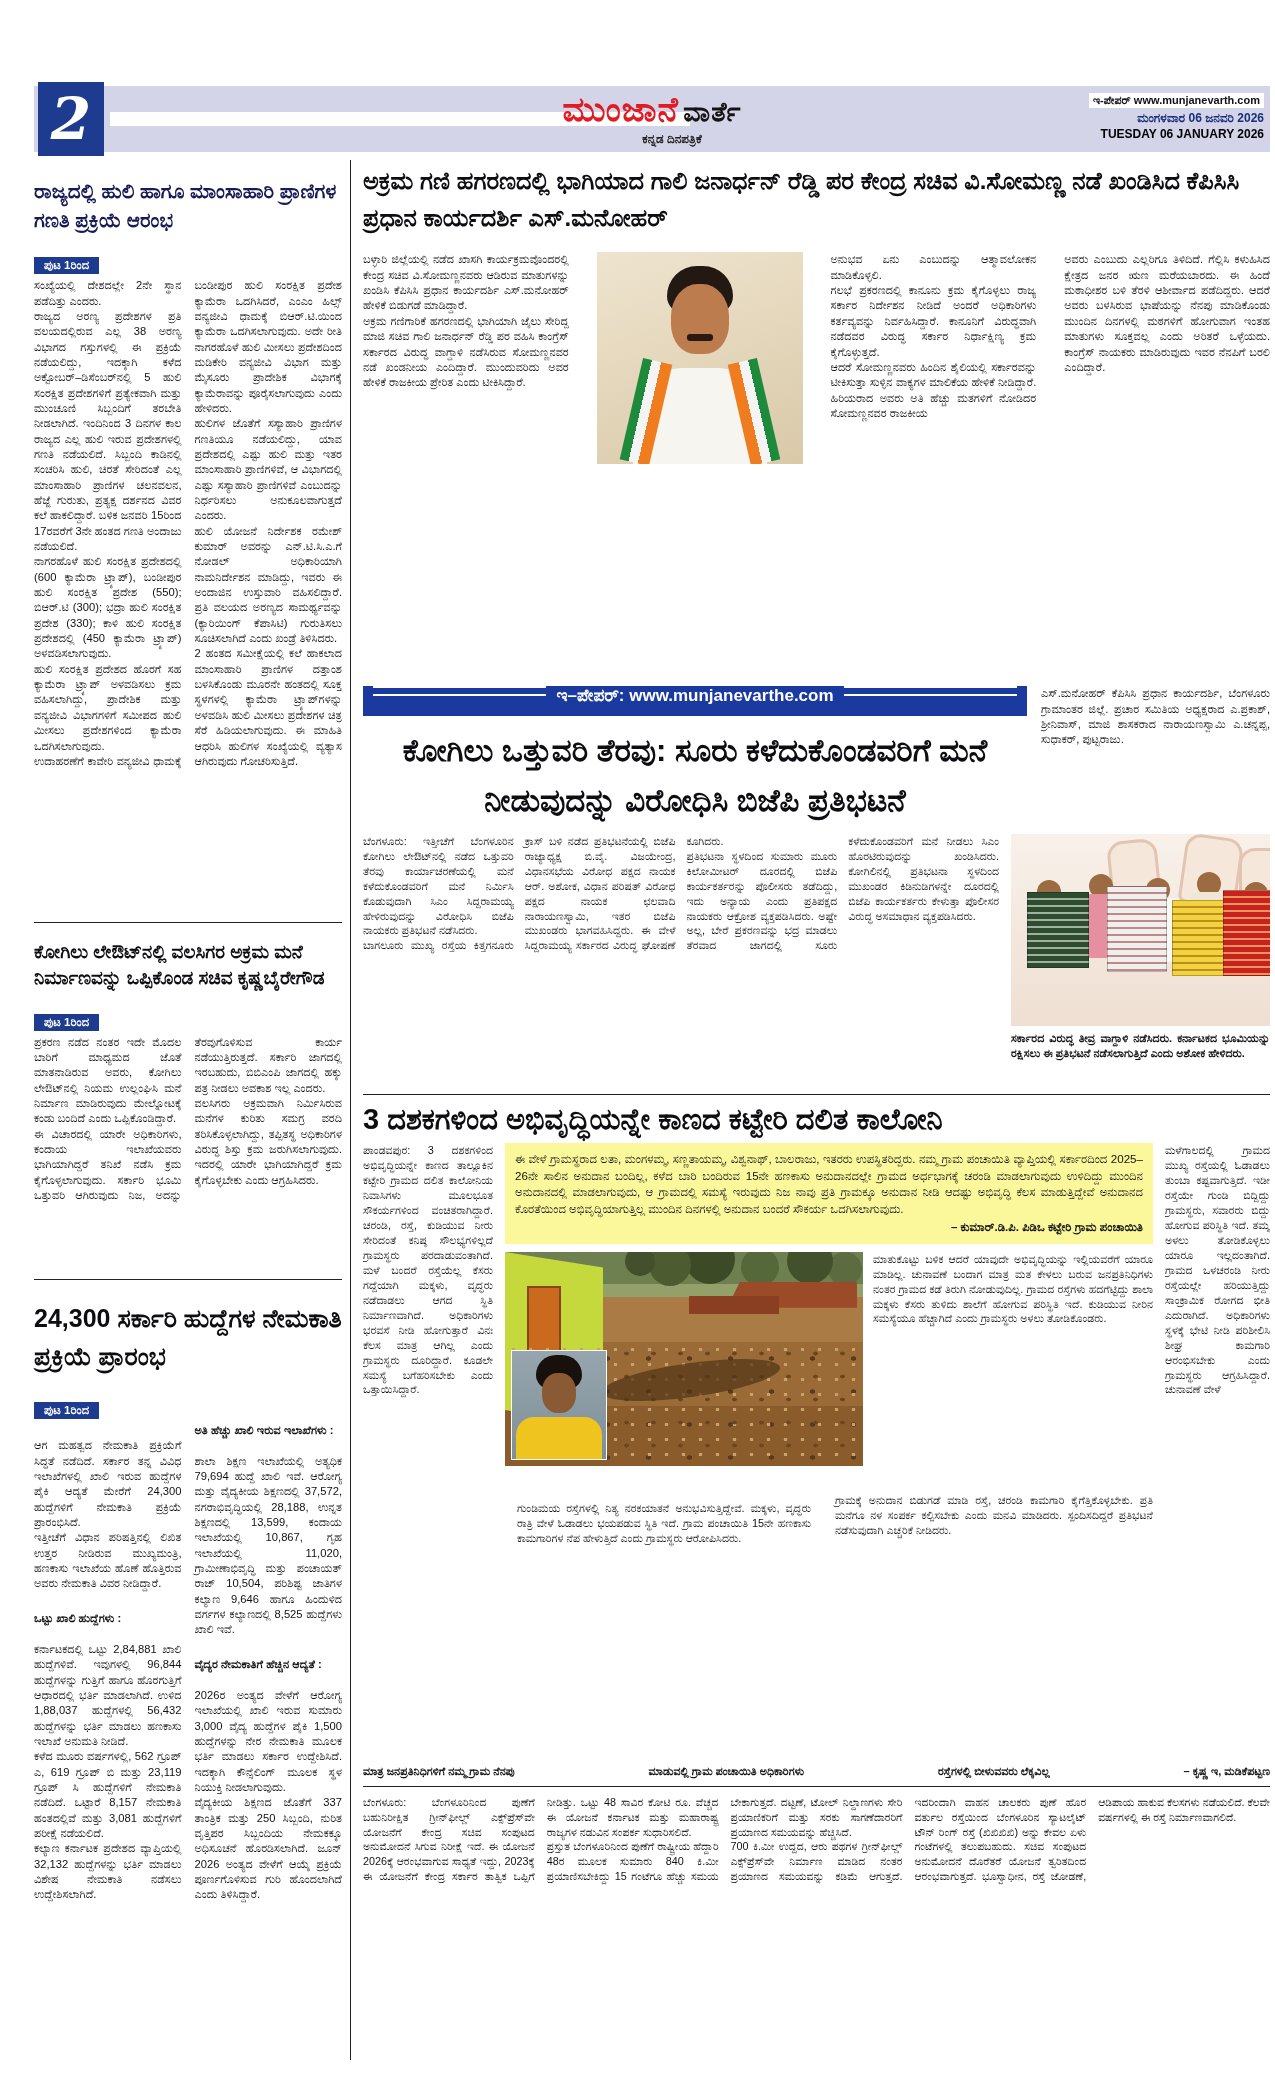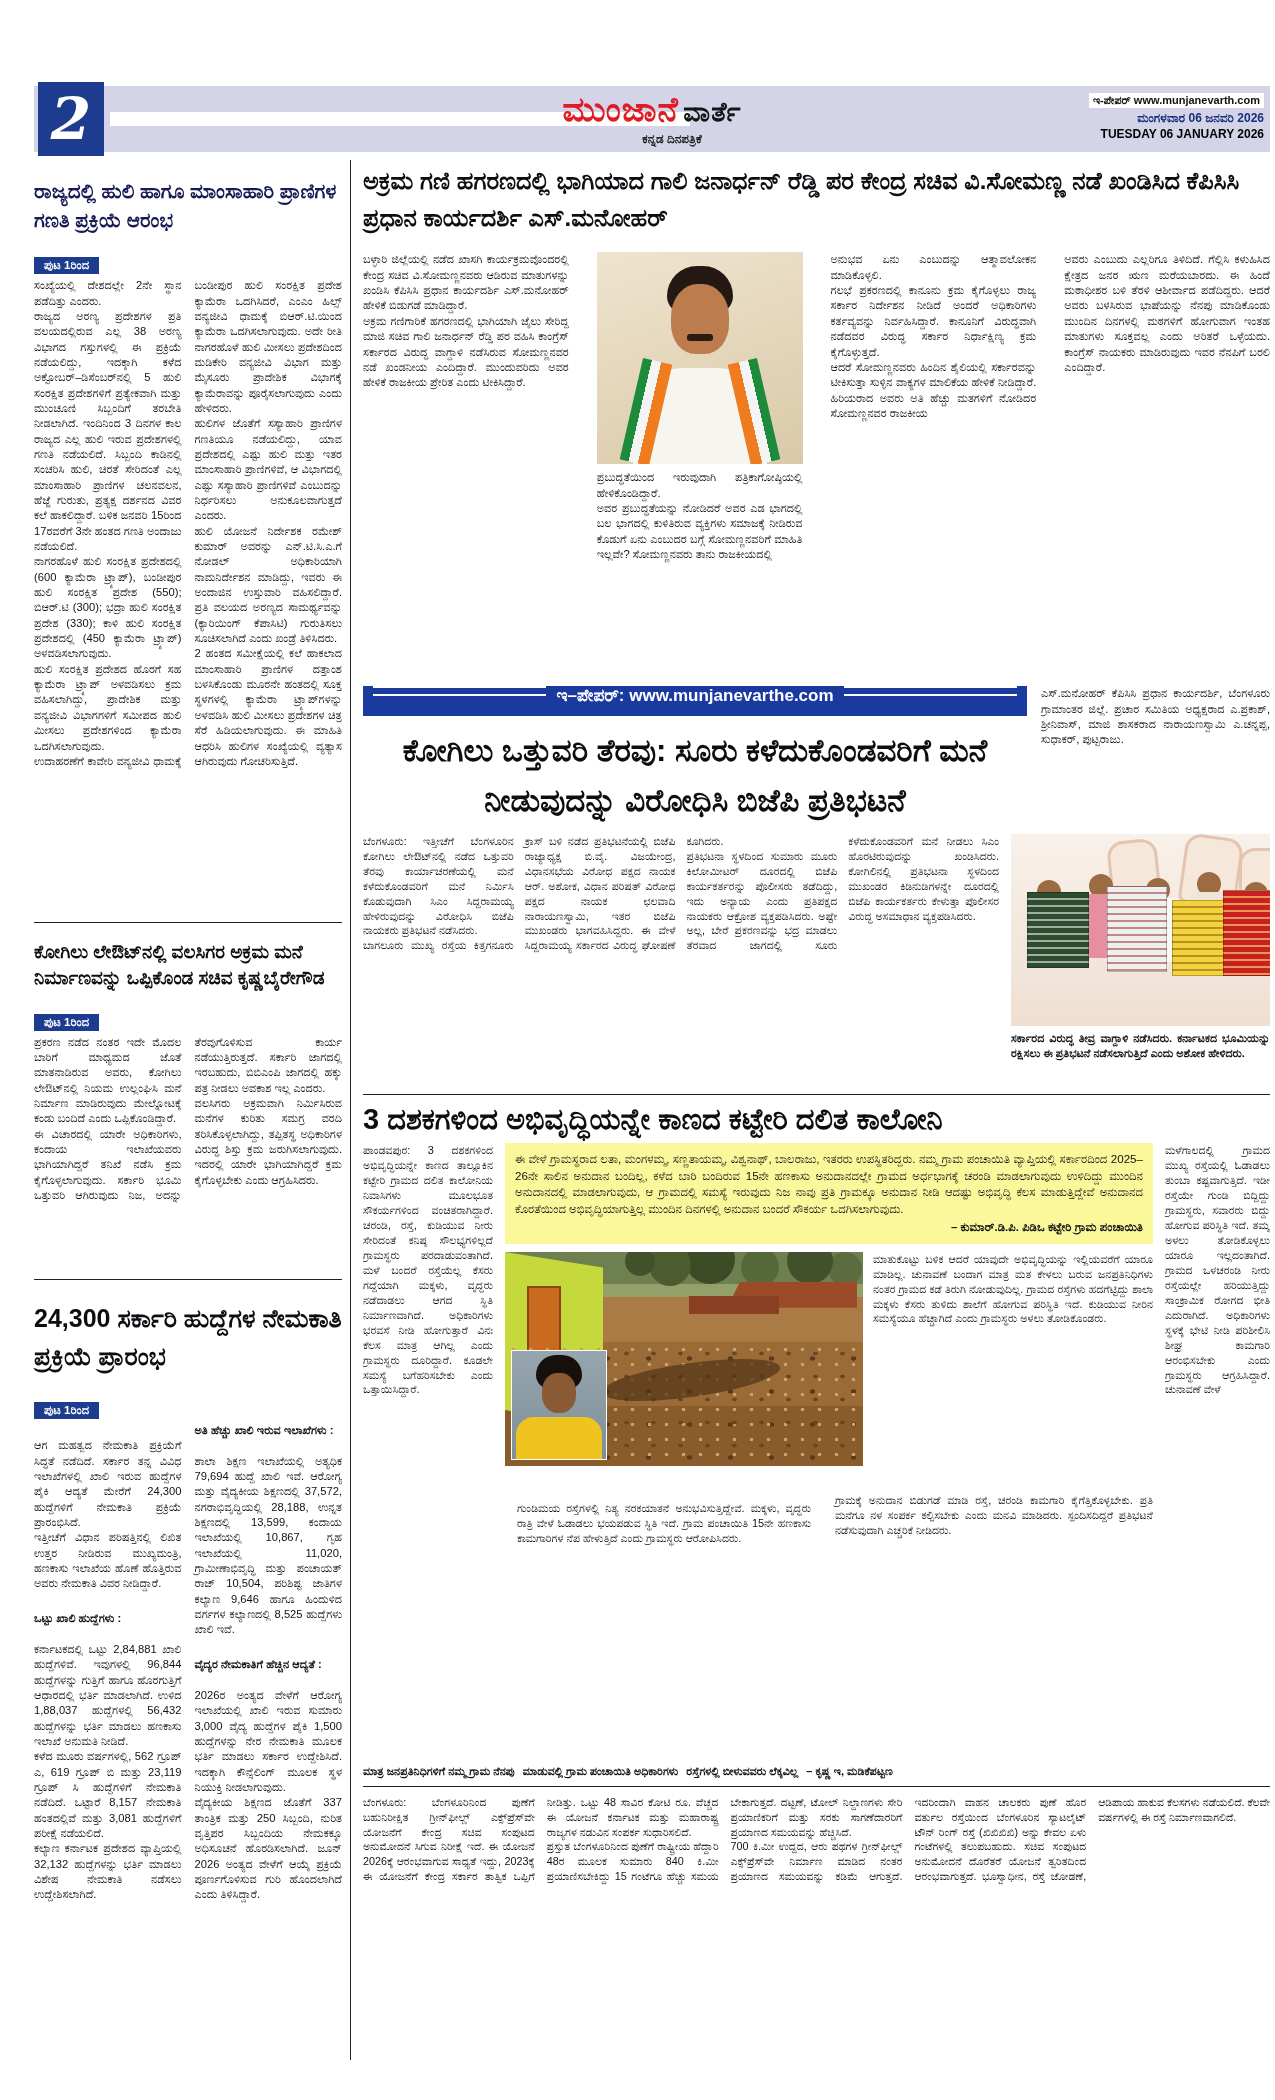--- a/index.html
+++ b/index.html
@@ -78,21 +78,21 @@
   .a-dalit .hl{font-size:29px;text-align:left;margin:6px 0 4px 0;}
   .dalit-flex{display:flex;gap:12px;}
   .dalit-c1{width:130px;flex:none;font-size:10.9px;}
   .dalit-mid{width:648px;flex:none;}
   .dalit-right{flex:1;font-size:10.9px;}
   .quote{background:#fbf89c;padding:8px 10px;font-size:11.6px;line-height:1.42;text-align:justify;}
   .quote-sign{text-align:right;font-weight:bold;font-size:11.6px;margin-top:2px;}
   .dalit-photo-row{display:flex;gap:10px;margin-top:8px;}
   .dalit-side{flex:1;font-size:10.9px;line-height:1.37;text-align:justify;white-space:pre-line;overflow:hidden;height:214px;}
   .dalit-2col{column-count:2;column-gap:12px;font-size:10.9px;margin-top:8px;height:128px;}
-  .dalit-foot{display:flex;gap:8px;font-size:11px;font-weight:bold;margin-top:10px;}
+  .dalit-foot{display:flex;justify-content:space-between;gap:8px;font-size:11px;font-weight:bold;margin-top:10px;}
   .dalit-foot .sg{font-weight:bold;}
 
   
   .ph-road{position:relative;width:358px;height:214px;flex:none;overflow:hidden;
            background:linear-gradient(#6f8050 0 15%, #93a06a 15% 21%, #ab7b46 21% 42%, #9a6b36 42% 72%, #8a5c2c 72% 100%);}
   .fol{position:absolute;top:-6px;left:120px;width:30px;height:30px;border-radius:50%;background:#42502b;
        box-shadow:30px 4px 0 6px #4c5c30,70px -2px 0 10px #3c4a26,120px 6px 0 4px #55683a,170px 0 0 8px #42502b,205px 8px 0 2px #5c6c40;}
   .roof{position:absolute;top:30px;right:6px;width:130px;height:26px;background:#9c4b28;clip-path:polygon(0 100%,10% 0,100% 0,100% 100%);}
   .roof2{position:absolute;top:44px;right:84px;width:90px;height:18px;background:#8a3f22;}
   .wall{position:absolute;left:0;top:0;width:98px;height:158px;background:#c6d93c;transform:skewY(9deg);transform-origin:top left;}
@@ -198,22 +198,20 @@
 ಅಕ್ರಮ ಗಣಿಗಾರಿಕೆ ಹಗರಣದಲ್ಲಿ ಭಾಗಿಯಾಗಿ ಜೈಲು ಸೇರಿದ್ದ ಮಾಜಿ ಸಚಿವ ಗಾಲಿ ಜನಾರ್ಧನ್ ರೆಡ್ಡಿ ಪರ ವಹಿಸಿ ಕಾಂಗ್ರೆಸ್ ಸರ್ಕಾರದ ವಿರುದ್ಧ ವಾಗ್ದಾಳಿ ನಡೆಸಿರುವ ಸೋಮಣ್ಣನವರ ನಡೆ ಖಂಡನೀಯ ಎಂದಿದ್ದಾರೆ. ಮುಂದುವರಿದು ಅವರ ಹೇಳಿಕೆ ರಾಜಕೀಯ ಪ್ರೇರಿತ ಎಂದು ಟೀಕಿಸಿದ್ದಾರೆ.</div>
           <div class="c">
             <div class="ph-pol">
               <div class="p-hair"></div>
               <div class="p-face"></div>
               <div class="p-mus"></div>
               <div class="p-shirt"></div>
               <div class="p-scarf p-sl"></div>
               <div class="p-scarf p-sr"></div>
             </div>
-            <div class="body" style="margin-top:6px;">ಪ್ರಬುದ್ಧತೆಯಿಂದ ಇರುವುದಾಗಿ ಪತ್ರಿಕಾಗೋಷ್ಠಿಯಲ್ಲಿ ಹೇಳಿಕೊಂಡಿದ್ದಾರೆ.
-ಅವರ ಪ್ರಬುದ್ಧತೆಯನ್ನು ನೋಡಿದರೆ ಅವರ ಎಡ ಭಾಗದಲ್ಲಿ ಬಲ ಭಾಗದಲ್ಲಿ ಕುಳಿತಿರುವ ವ್ಯಕ್ತಿಗಳು ಸಮಾಜಕ್ಕೆ ನೀಡಿರುವ ಕೊಡುಗೆ ಏನು ಎಂಬುದರ ಬಗ್ಗೆ ಸೋಮಣ್ಣನವರಿಗೆ ಮಾಹಿತಿ ಇಲ್ಲವೇ? ಸೋಮಣ್ಣನವರು ತಾನು ರಾಜಕೀಯದಲ್ಲಿ</div>
           </div>
           <div class="c body">ಅನುಭವ ಏನು ಎಂಬುದನ್ನು ಆತ್ಮಾವಲೋಕನ ಮಾಡಿಕೊಳ್ಳಲಿ.
 ಗಲಭೆ ಪ್ರಕರಣದಲ್ಲಿ ಕಾನೂನು ಕ್ರಮ ಕೈಗೊಳ್ಳಲು ರಾಜ್ಯ ಸರ್ಕಾರ ನಿರ್ದೇಶನ ನೀಡಿದೆ ಅಂದರೆ ಅಧಿಕಾರಿಗಳು ಕರ್ತವ್ಯವನ್ನು ನಿರ್ವಹಿಸಿದ್ದಾರೆ. ಕಾನೂನಿಗೆ ವಿರುದ್ಧವಾಗಿ ನಡೆದವರ ವಿರುದ್ಧ ಸರ್ಕಾರ ನಿರ್ಧಾಕ್ಷಿಣ್ಯ ಕ್ರಮ ಕೈಗೊಳ್ಳುತ್ತದೆ.
 ಆದರೆ ಸೋಮಣ್ಣನವರು ಹಿಂದಿನ ಶೈಲಿಯಲ್ಲಿ ಸರ್ಕಾರವನ್ನು ಟೀಕಿಸುತ್ತಾ ಸುಳ್ಳಿನ ವಾಕ್ಯಗಳ ಮಾಲಿಕೆಯ ಹೇಳಿಕೆ ನೀಡಿದ್ದಾರೆ. ಹಿರಿಯರಾದ ಅವರು ಅತಿ ಹೆಚ್ಚು ಮತಗಳಿಗೆ ನೋಡಿದರ ಸೋಮಣ್ಣನವರ ರಾಜಕೀಯ</div>
           <div class="c body">ಅವರು ಎಂಬುದು ಎಲ್ಲರಿಗೂ ತಿಳಿದಿದೆ. ಗೆಲ್ಲಿಸಿ ಕಳುಹಿಸಿದ ಕ್ಷೇತ್ರದ ಜನರ ಋಣ ಮರೆಯಬಾರದು. ಈ ಹಿಂದೆ ಮಠಾಧೀಶರ ಬಳಿ ತೆರಳಿ ಆಶೀರ್ವಾದ ಪಡೆದಿದ್ದರು. ಆದರೆ ಅವರು ಬಳಸಿರುವ ಭಾಷೆಯನ್ನು ನೆನಪು ಮಾಡಿಕೊಂಡು ಮುಂದಿನ ದಿನಗಳಲ್ಲಿ ಮಠಗಳಿಗೆ ಹೋಗುವಾಗ ಇಂತಹ ಮಾತುಗಳು ಸೂಕ್ತವಲ್ಲ ಎಂದು ಅರಿತರೆ ಒಳ್ಳೆಯದು. ಕಾಂಗ್ರೆಸ್ ನಾಯಕರು ಮಾಡಿರುವುದು ಇವರ ನೆನಪಿಗೆ ಬರಲಿ ಎಂದಿದ್ದಾರೆ.</div>
         </div>
       </article>
 
       <div class="mid-row">
         <div class="mid-left">

